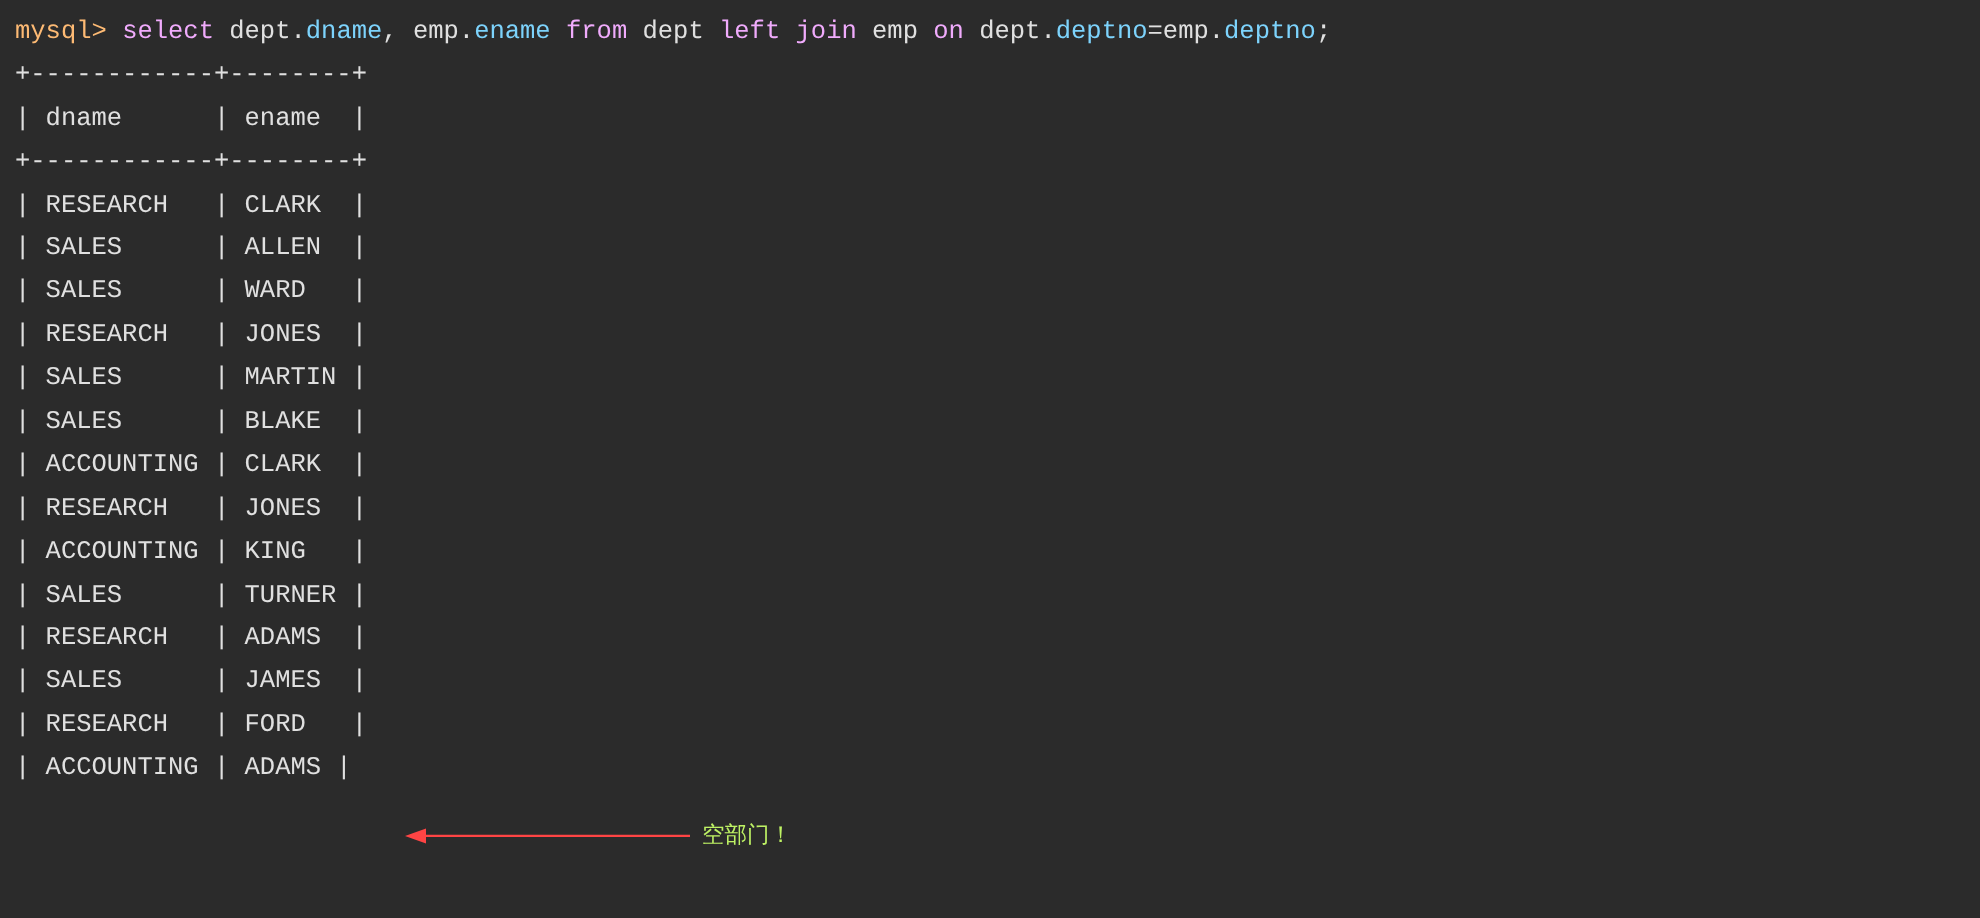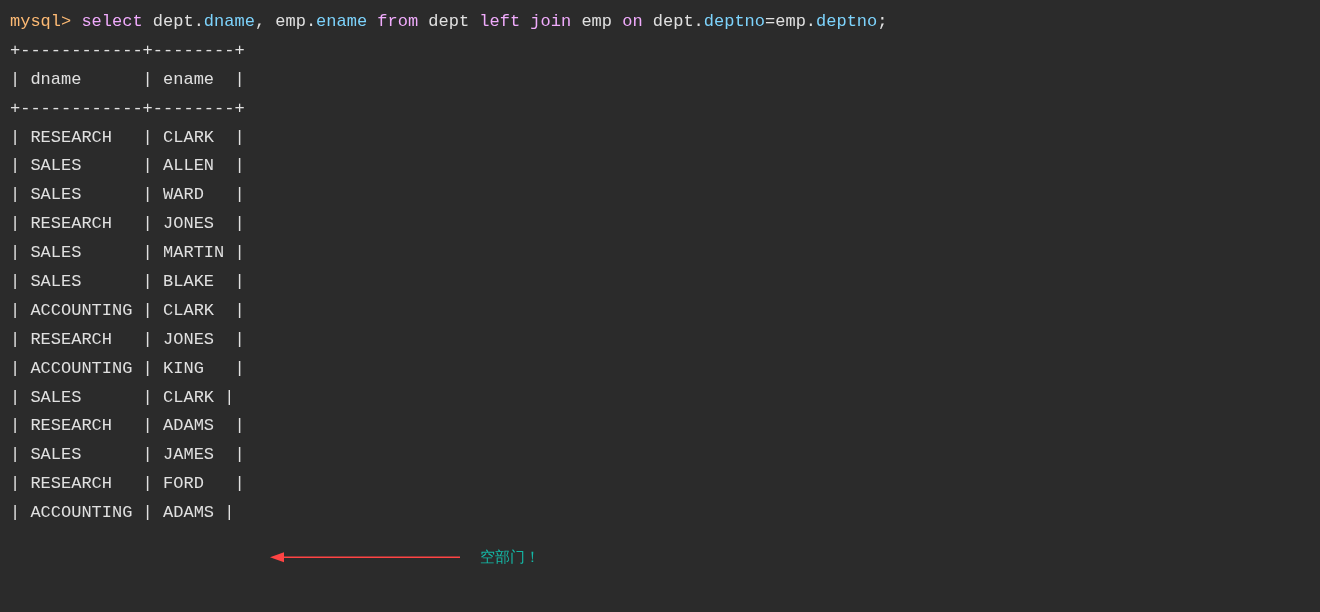--- a/index.html
+++ b/index.html
@@ -38,43 +38,43 @@
       left: 260px;
       top: 50%;
       transform: translateY(-50%);
       display: flex;
       align-items: center;
     }
     .arrow-svg {
       display: block;
     }
     .annotation-text {
-      color: #14b8a6;
+      color: #bef264;
       font-size: 15px;
-      margin-left: 20px;
+      margin-left: 8px;
       font-family: 'Microsoft YaHei', sans-serif;
     }
   </style>
 </head>
 <body>
 
 <div class="terminal-line"><span class="prompt">mysql&gt;</span> <span class="keyword">select</span> <span>dept</span>.<span class="dot-member">dname</span><span>,</span> <span>emp</span>.<span class="dot-member">ename</span> <span class="keyword">from</span> <span>dept</span> <span class="keyword">left</span> <span class="keyword">join</span> <span>emp</span> <span class="keyword">on</span> <span>dept</span>.<span class="dot-member">deptno</span><span>=</span><span>emp</span>.<span class="dot-member">deptno</span><span>;</span></div>
 <div class="terminal-line">+------------+--------+</div>
 <div class="terminal-line">| dname      | ename  |</div>
 <div class="terminal-line">+------------+--------+</div>
 <div class="terminal-line">| RESEARCH   | CLARK  |</div>
 <div class="terminal-line">| SALES      | ALLEN  |</div>
 <div class="terminal-line">| SALES      | WARD   |</div>
 <div class="terminal-line">| RESEARCH   | JONES  |</div>
 <div class="terminal-line">| SALES      | MARTIN |</div>
 <div class="terminal-line">| SALES      | BLAKE  |</div>
 <div class="terminal-line">| ACCOUNTING | CLARK  |</div>
 <div class="terminal-line">| RESEARCH   | JONES  |</div>
 <div class="terminal-line">| ACCOUNTING | KING   |</div>
-<div class="terminal-line">| SALES      | CLARK |</div>
+<div class="terminal-line">| SALES      | TURNER |</div>
 <div class="terminal-line">| RESEARCH   | ADAMS  |</div>
 <div class="terminal-line">| SALES      | JAMES  |</div>
 <div class="terminal-line">| RESEARCH   | FORD   |</div>
 <div class="terminal-line">| ACCOUNTING | ADAMS |</div>
 <div class="terminal-line annotation-container">
   <span class="annotation">
     <svg class="arrow-svg" width="190" height="20" viewBox="0 0 190 20">
       <line x1="10" y1="10" x2="190" y2="10" stroke="#ff4444" stroke-width="1.5"></line>
       <polygon points="0,10 14,5 14,15" fill="#ff4444"></polygon>
     </svg>

